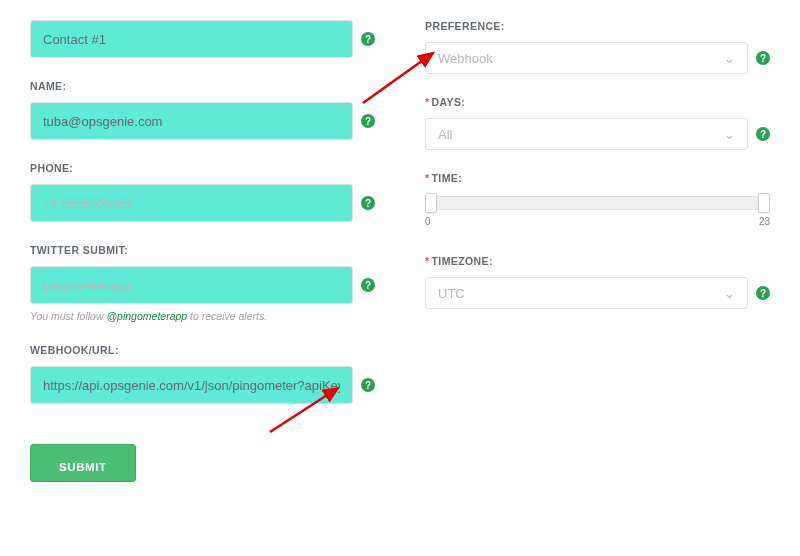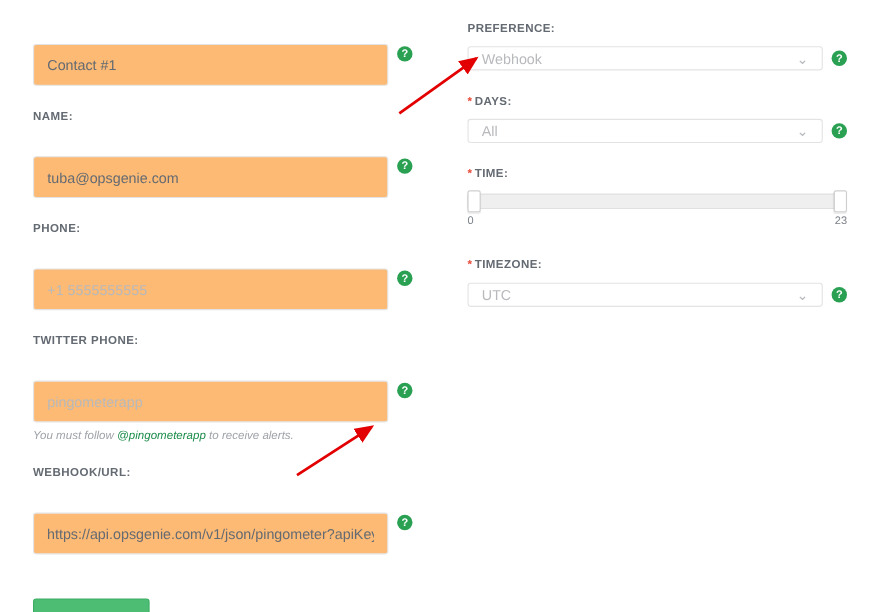--- a/index.html
+++ b/index.html
@@ -36,29 +36,28 @@
       gap: 8px;
     }
     .textinput {
       flex: 1;
       height: 38px;
       border: 1px solid #e3e3e3;
       border-radius: 3px;
       padding: 4px 12px;
       font-size: 13px;
       color: #444;
-      background: #fdba74;
+      background: #5eead4;
       outline: none;
-      margin-top: 20px;
     }
     .textinput::placeholder { color: #b7b9bc; }
     .textinput.filled { color: #646a72; }
     .select {
       flex: 1;
-      height: 22px;
+      height: 32px;
       border: 1px solid #e3e3e3;
       border-radius: 3px;
       padding: 0 12px;
       font-size: 13px;
       color: #b7b9bc;
       background: #fff;
       display: flex;
       align-items: center;
       justify-content: space-between;
       cursor: pointer;
@@ -166,21 +165,21 @@
     <div class="field">
       <div class="label-row">PHONE:</div>
       <div class="input-row">
         <input type="text" class="textinput" placeholder="+1 5555555555" style="">
         <span class="help-icon">?</span>
       </div>
     </div>
 
     
     <div class="field field-compact">
-      <div class="label-row">TWITTER PHONE:</div>
+      <div class="label-row">TWITTER SUBMIT:</div>
       <div class="input-row">
         <input type="text" class="textinput" placeholder="pingometerapp" style="">
         <span class="help-icon">?</span>
       </div>
       <div class="hint">
         <span>You must follow </span><span class="handle">@pingometerapp</span><span> to receive alerts.</span>
       </div>
     </div>
 
     

